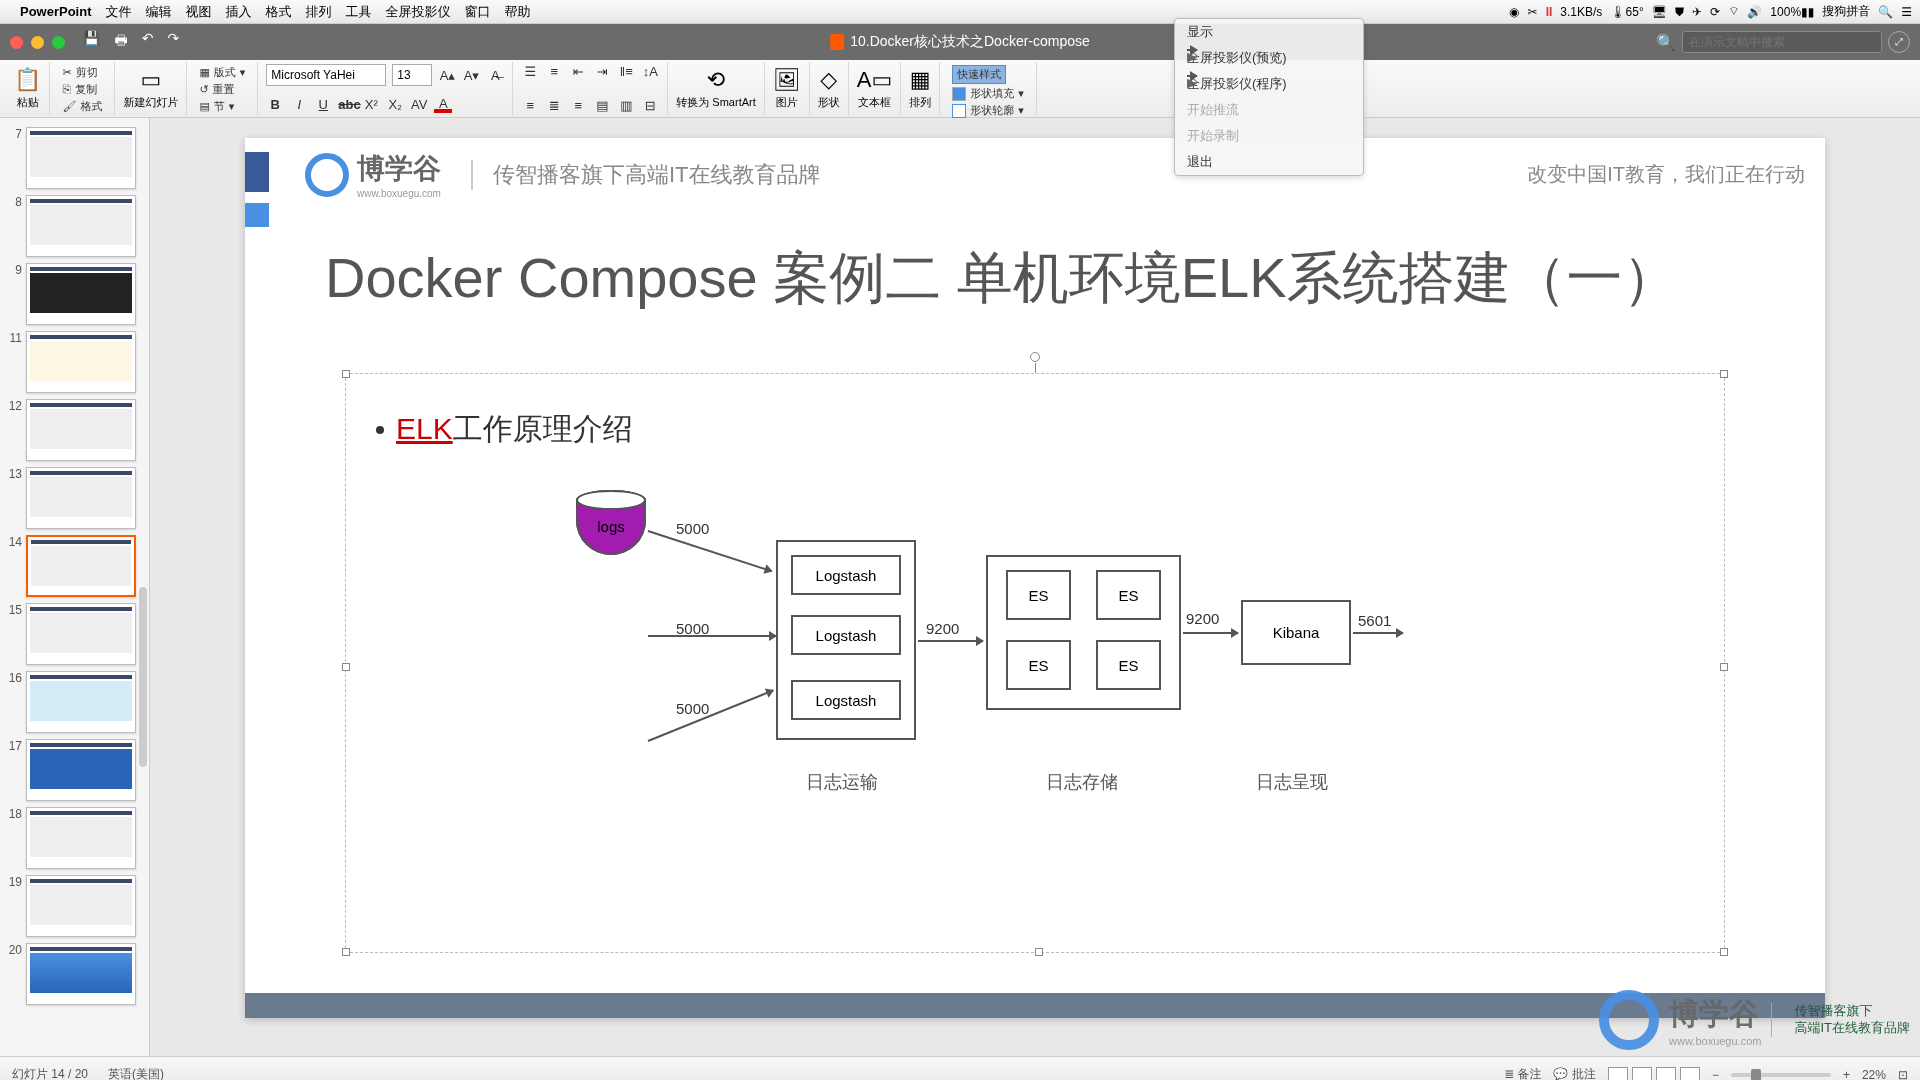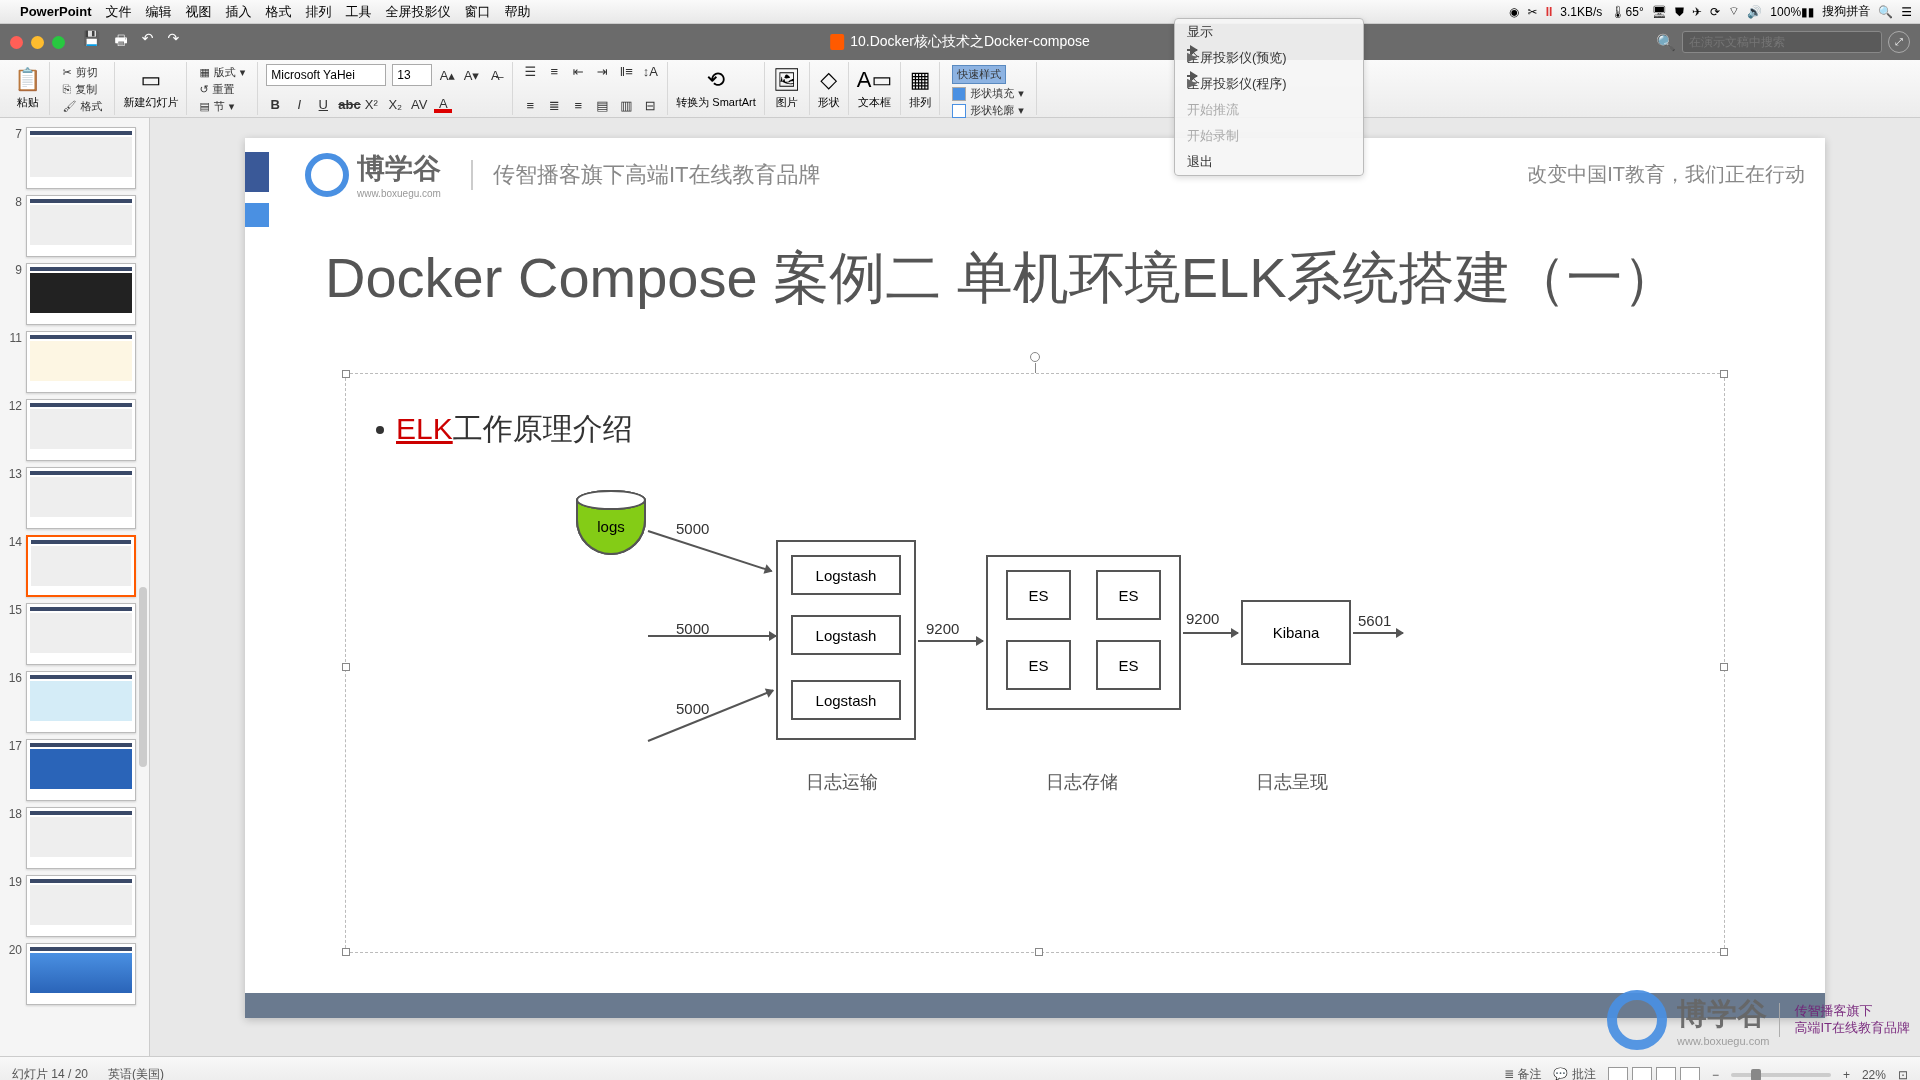--- a/index.html
+++ b/index.html
@@ -79,21 +79,21 @@
 .content-box .rot { position: absolute; left: 50%; top: -22px; width: 10px; height: 10px; border: 1px solid #888; border-radius: 50%; background: #fff; transform: translateX(-50%); }
 .content-box .rot::after { content: ''; position: absolute; left: 50%; top: 10px; width: 1px; height: 10px; background: #888; }
 .bullet { font-size: 30px; color: #333; display: flex; align-items: center; gap: 12px; margin-top: 20px; }
 .bullet .dot { width: 8px; height: 8px; background: #333; border-radius: 50%; }
 .bullet .elk { color: #c00; text-decoration: underline; }
 
 
 .diagram { position: relative; margin-top: 40px; margin-left: 200px; width: 900px; height: 380px; }
 .cyl { position: absolute; width: 70px; height: 70px; }
 .cyl .top { width: 70px; height: 20px; border: 2px solid #555; border-radius: 50%; background: #fff; position: absolute; top: 0; z-index: 2; }
-.cyl .body { width: 70px; height: 55px; border-left: 2px solid #555; border-right: 2px solid #555; border-bottom: 2px solid #555; border-radius: 0 0 35px 35px; position: absolute; top: 10px; background: #84cc16; display: flex; align-items: center; justify-content: center; font-size: 15px; }
+.cyl .body { width: 70px; height: 55px; border-left: 2px solid #555; border-right: 2px solid #555; border-bottom: 2px solid #555; border-radius: 0 0 35px 35px; position: absolute; top: 10px; background: #a21caf; display: flex; align-items: center; justify-content: center; font-size: 15px; }
 .diagram .label { position: absolute; font-size: 15px; color: #333; }
 .bigbox { position: absolute; border: 2px solid #555; background: #fff; }
 .smbox { position: absolute; border: 2px solid #555; background: #fff; display: flex; align-items: center; justify-content: center; font-size: 15px; }
 .arrow { position: absolute; height: 2px; background: #555; }
 .arrow::after { content: ''; position: absolute; right: -1px; top: -4px; border-left: 8px solid #555; border-top: 5px solid transparent; border-bottom: 5px solid transparent; }
 .arrow.diag { transform-origin: left center; }
 .caption { position: absolute; font-size: 18px; color: #555; }
 
 .slide-footer-bar { position: absolute; bottom: 0; left: 0; right: 0; height: 25px; background: #6a7a8f; }
 
@@ -102,21 +102,21 @@
 .statusbar .right { margin-left: auto; display: flex; align-items: center; gap: 12px; }
 .zoom-slider { width: 100px; height: 4px; background: #ccc; position: relative; border-radius: 2px; }
 .zoom-slider .knob { position: absolute; left: 20px; top: -4px; width: 10px; height: 12px; background: #888; border-radius: 2px; }
 .view-icons { display: flex; gap: 4px; }
 .view-icons span { width: 20px; height: 16px; border: 1px solid #999; background: #fff; }
 
 
 .watermark { position: absolute; right: 10px; bottom: 30px; display: flex; align-items: center; gap: 10px; opacity: 0.93; z-index: 50; }
 .watermark .circ { width: 60px; height: 60px; border: 10px solid #4a90e2; border-radius: 50%; }
 .watermark .wtxt { font-size: 30px; font-weight: bold; color: #666; }
-.watermark .wsub { font-size: 13px; color: #701a75; border-left: 1px solid #aaa; padding-left: 14px; line-height: 1.3; }
+.watermark .wsub { font-size: 13px; color: #14532d; border-left: 1px solid #aaa; padding-left: 22px; line-height: 1.3; }
 </style>
 </head>
 <body>
 
 <div class="mac-menubar">
   <span class="apple"></span>
   <span class="app-name">PowerPoint</span>
   <span class="menu-item">文件</span>
   <span class="menu-item">编辑</span>
   <span class="menu-item">视图</span>

